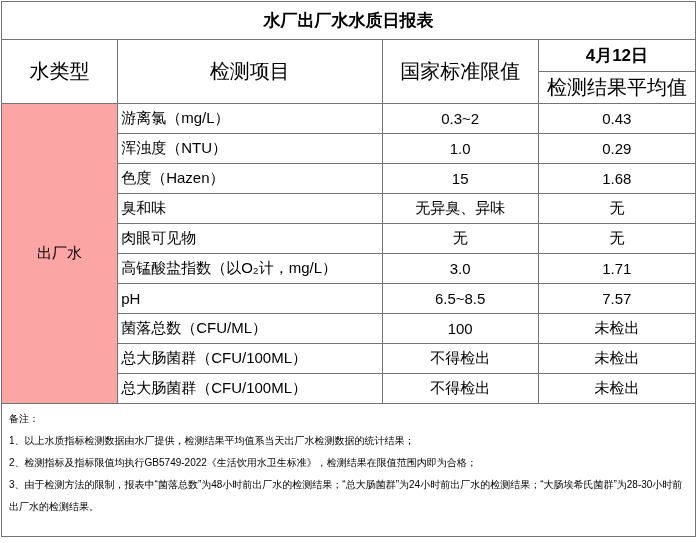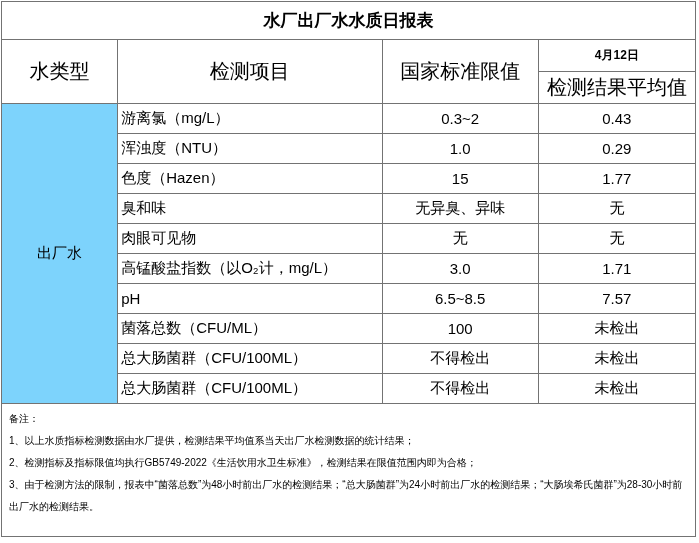--- a/index.html
+++ b/index.html
@@ -10,21 +10,21 @@
   }
   table.report {
     border-collapse:collapse; table-layout:fixed;
     width:695px; height:536px;
   }
   td { border:1px solid #737373; padding:0; overflow:hidden; background:#fff; }
   .title-cell { font-weight:bold; font-size:17px; text-align:center; height:37px; }
   .hdr { text-align:center; font-size:20px; }
   .row-hdr-top td { height:31px; }
   .row-hdr-bot td { height:31px; }
-  .date-hdr { font-weight:bold; font-size:12px;text-align:center; }
+  .date-hdr { font-weight:bold; font-size:17px;text-align:center; }
   .data-row td { height:29px; font-size:15px; }
   .wtype { text-align:center; font-size:15px; }
   .item { text-align:left; padding-left:3px; }
   .val { text-align:center; }
   .notes {
     vertical-align:top; text-align:left;
     padding:4px 7px 0 7px; font-size:10px; line-height:22px;
   }
   .notes div { white-space:pre-wrap; }
 </style>
@@ -47,34 +47,34 @@
         <td rowspan="2" class="hdr">水类型</td>
         <td rowspan="2" class="hdr">检测项目</td>
         <td rowspan="2" class="hdr">国家标准限值</td>
         <td class="hdr date-hdr">4月12日</td>
       </tr>
       <tr class="row-hdr-bot">
         <td class="hdr">检测结果平均值</td>
       </tr>
 
       <tr class="data-row">
-        <td rowspan="10" class="wtype" style="background-color: #7dd3fc;">出厂水</td>
+        <td rowspan="10" class="wtype" style="background-color: #fca5a5;">出厂水</td>
         <td class="item">游离氯（mg/L）</td>
         <td class="val">0.3~2</td>
         <td class="val">0.43</td>
       </tr>
       <tr class="data-row">
         <td class="item">浑浊度（NTU）</td>
         <td class="val">1.0</td>
         <td class="val">0.29</td>
       </tr>
       <tr class="data-row">
         <td class="item">色度（Hazen）</td>
         <td class="val">15</td>
-        <td class="val">1.77</td>
+        <td class="val">1.68</td>
       </tr>
       <tr class="data-row">
         <td class="item">臭和味</td>
         <td class="val">无异臭、异味</td>
         <td class="val">无</td>
       </tr>
       <tr class="data-row">
         <td class="item">肉眼可见物</td>
         <td class="val">无</td>
         <td class="val">无</td>

